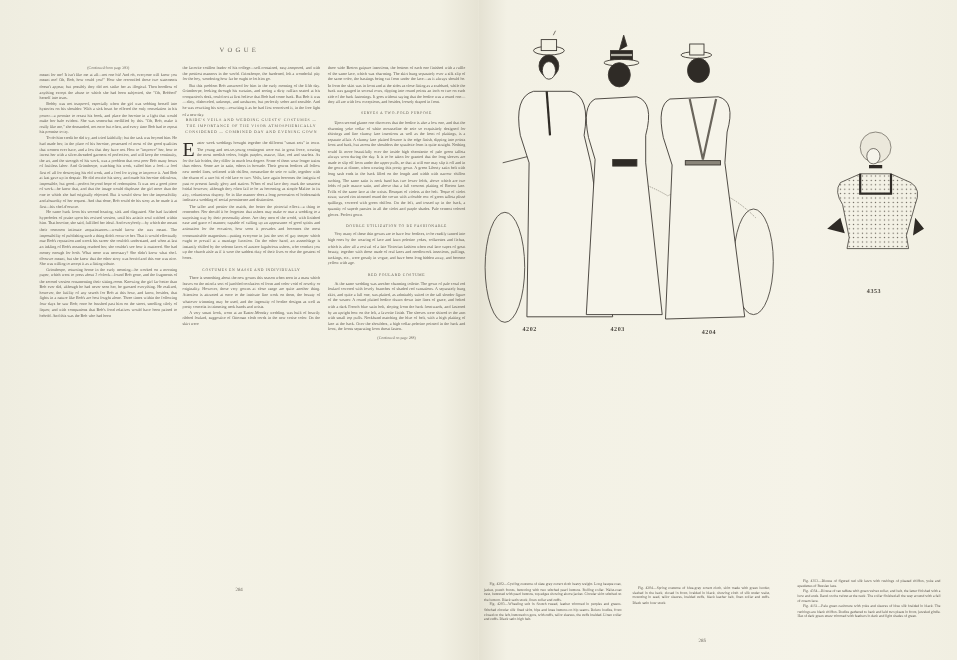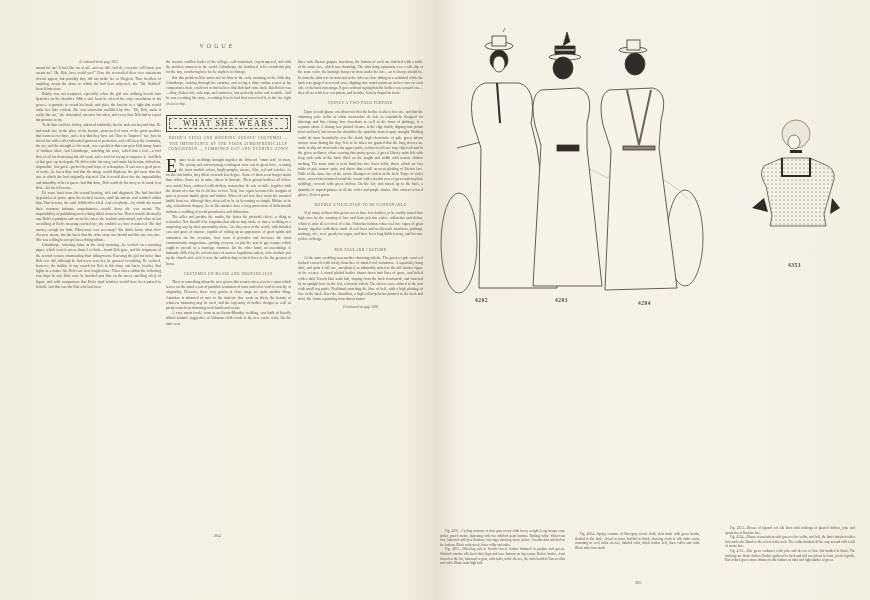--- a/index.html
+++ b/index.html
@@ -42,23 +42,20 @@
       <p style="text-indent:0">meant for me! It isn't like me at all—not one bit! And oh, everyone will know you meant me! Oh, Bob, how could you!" How she reconciled these two statements doesn't appear, but possibly they did not strike her as illogical. Then heedless of anything except the abuse to which she had been subjected, she "Oh, Bobbed" herself into tears.</p>
       <p>Bobby was not tearproof, especially when the girl was sobbing herself into hysterics on his shoulder. With a sick heart he offered the only consolation in his power—a promise to recast his book, and place the heroine in a light that would make her halo evident. She was somewhat mollified by this. "Oh, Bob, make it really like me," she demanded, not once but often, and every time Bob had to repeat his promise to try.</p>
       <p>To do him credit he did try, and tried faithfully; but the task was beyond him. He had made her, in the place of his heroine, possessed of most of the good qualities that women ever have, and a few that they have not. How to "improve" her, how to invest her with a silver-threaded garment of perfection, and will keep the continuity, the art, and the strength of his work, was a problem that cost poor Bob many hours of fruitless labor. And Grimthorpe, watching his work, called him a fool—a fool first of all for destroying his old work, and a fool for trying to improve it. And Bob at last gave up in despair. He did rewrite his story, and made his heroine ridiculous, impossible, but good—perfect beyond hope of redemption. It was not a good piece of work—he knew that, and that the image would displease the girl more than the one to which she had originally objected. But it would show her the impossibility and absurdity of her request. And that done, Bob could do his story as he made it at first—his chef-d'oeuvre.</p>
       <p>He came back from his second hearing, sick and disgusted. She had lavished hyperboles of praise upon his revised version, until his artistic soul writhed within him. That heroine, she said, fulfilled her ideal. And everybody—by which she meant their common intimate acquaintances—would know she was meant. The impossibility of publishing such a thing didn't occur to her. That it would effectually mar Bob's reputation and wreck his career she couldn't understand, and when at last an inkling of Bob's meaning reached her, she couldn't see how it mattered. She had money enough for both. What more was necessary? She didn't know what chef-d'oeuvre meant, but she knew that the other story was horrid and this one was nice. She was willing to accept it as a fitting tribute.</p>
       <p>Grimthorpe, returning home in the early morning—he worked on a morning paper, which went to press about 2 o'clock—found Bob gone, and the fragments of the second version ornamenting their sitting-room. Knowing the girl far better than Bob ever did, although he had never seen her, he guessed everything. He realized, however, the futility of any search for Bob at this hour, and knew, besides, that fights in a nature like Bob's are best fought alone. Three times within the following four days he saw Bob; once he brushed past him on the street, smelling vilely of liquor, and with companions that Bob's fond relatives would have been pained to behold. And this was the Bob who had been</p>
     </div>
 
     <div class="col c2">
       <p style="text-indent:0">the favorite cotillon leader of his college—self-contained, easy-tempered, and with the prettiest manners in the world. Grimthorpe, the hardened, felt a wonderful pity for the boy, wondering how far he ought to let him go.</p>
       <p>But this problem Bob answered for him in the early morning of the fifth day. Grimthorpe, looking through his curtains, and seeing a dirty ruffian seated at his companion's desk, could not at first believe that Bob had come back. But Bob it was—dirty, disheveled, unkempt, and unshaven, but perfectly sober and sensible. And he was rewriting his story—rewriting it as he had first conceived it, in the free light of a new day.</p>
-      <div class="banner">
-        <div class="banner-inner">WHAT SHE WEARS</div>
-      </div>
       <div class="deck">BRIDE'S VEILS AND WEDDING GUESTS' COSTUMES — THE IMPORTANCE OF THE VISOR ATMOSPHERICALLY CONSIDERED — COMBINED DAY AND EVENING GOWN</div>
       <p style="text-indent:0">
         <span class="dropcap">E</span><span>aster week weddings brought together the different "smart sets" in town. The young and not-so-young contingent were out in great force, wearing the most modish colors, bright purples, mauve, lilac, red and scarlets. As for the fair brides, they differ in much less degree. Some of them wear longer trains than others. Some are in satin, others in brocade. Their gowns bodices all follow new model lines, softened with chiffon, mousseline de soie or tulle, together with the charm of a rare bit of old lace or two. Veils, lace again becomes the insignia of past or present family glory and station. When of real lace they mark the smartest bridal however, although they often fail to be as becoming as simple Maline in its airy, voluminous drapery. So in like manner does a long procession of bridesmaids indicate a wedding of social prominence and distinction.</span>
       </p>
       <p>The taller and prettier the maids, the better the pictorial effect—a thing to remember. Nor should it be forgotten that ushers may make or mar a wedding to a surprising way by their personality alone. Are they men of the world, with finished ease and grace of manner, capable of calling up an appearance of good spirits and animation for the occasion, how soon it pervades and becomes the most communicable magnetism—putting everyone in just the sort of gay temper which ought to prevail at a marriage function. On the other hand, an assemblage is instantly chilled by the solemn faces of austere lugubrious ushers, who conduct you up the church aisle as if it were the saddest duty of their lives or else the greatest of bores.</p>
       <p class="sub">COSTUMES EN MASSE AND INDIVIDUALLY</p>
       <p>There is something about the new gowns this season when seen in a mass which leaves on the mind a sort of jumbled confusion of form and color void of novelty or originality. However, these very gowns at close range are quite another thing. Attention is attracted at once to the intricate fine work on them, the beauty of whatever trimming may be used, and the ingenuity of bodice designs as well as pretty conceits in trimming neck bands and wrists.</p>
       <p>A very smart frock, worn at an Easter-Monday wedding, was built of heavily ribbed foulard, suggestive of Ottoman cloth cords in the new cerise color. On the skirt were</p>
     </div>
 

